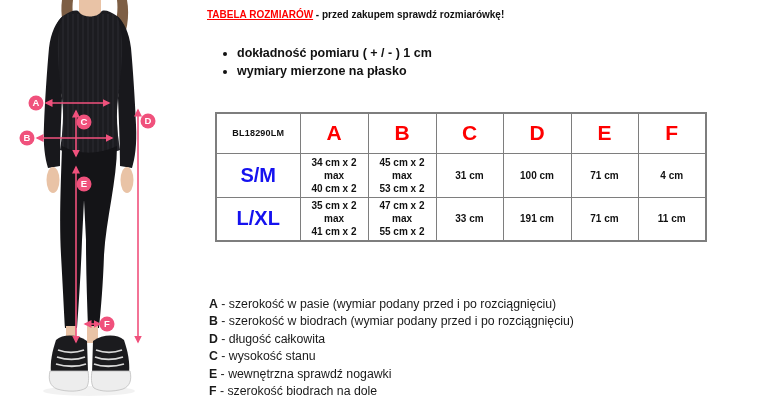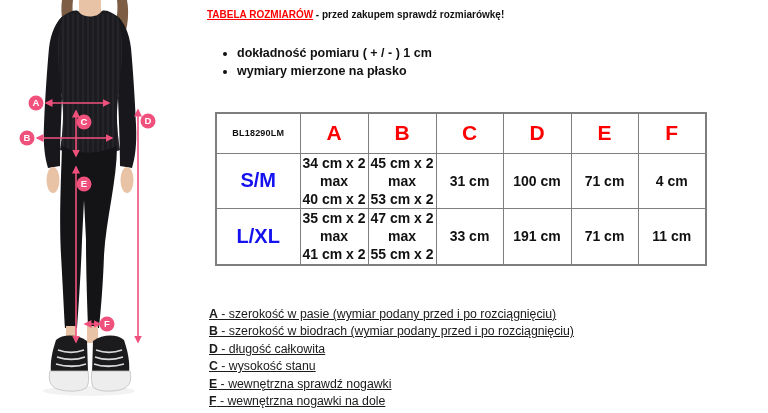--- a/index.html
+++ b/index.html
@@ -20,23 +20,23 @@
     position:absolute; left:215px; top:112px;
     border-collapse:collapse; table-layout:fixed;
     border:2px solid #7e7e7e; background:#ffffff;
   }
   table.size-table td { border:1px solid #7e7e7e; text-align:center; vertical-align:middle; padding:0; }
   tr.hdr { height:40px; }
   tr.datarow { height:44px; }
   td.code { font-size:9px; font-weight:bold; color:#111; letter-spacing:0.2px; }
   td.colhead { font-size:21px; font-weight:bold; color:#fe0000; }
   td.sizecell { font-size:20px; font-weight:bold; color:#1512ef; }
-  td.val { font-size:14px; font-weight:bold; color:#111; white-space:pre-line; line-height:1.3; }
+  td.val { font-size:10px; font-weight:bold; color:#111; white-space:pre-line; line-height:1.3; }
 
-  .legend { position:absolute; left:209px; top:306px;text-decoration:underline; }
+  .legend { position:absolute; left:209px; top:296px; }
   .legend .legend-row { font-size:12.3px; line-height:17.4px; color:#1a1a1a; white-space:nowrap; }
   .legend .k { font-weight:bold; }
 
   .ann-letter { font-family:"Liberation Sans", sans-serif; font-size:9.5px; font-weight:bold; fill:#ffffff; text-anchor:middle; }
 </style>
 </head>
 <body>
 
 <svg class="model-photo" viewBox="0 0 200 413" width="200" height="413" xmlns="http://www.w3.org/2000/svg">
   <defs>
@@ -176,14 +176,14 @@
     </tr>
   </tbody>
 </table>
 
 <div class="legend">
   <div class="legend-row"><span class="k">A</span><span> - szerokość w pasie (wymiar podany przed i po rozciągnięciu)</span></div>
   <div class="legend-row"><span class="k">B</span><span> - szerokość w biodrach (wymiar podany przed i po rozciągnięciu)</span></div>
   <div class="legend-row"><span class="k">D</span><span> - długość całkowita</span></div>
   <div class="legend-row"><span class="k">C</span><span> - wysokość stanu</span></div>
   <div class="legend-row"><span class="k">E</span><span> - wewnętrzna sprawdź nogawki</span></div>
-  <div class="legend-row"><span class="k">F</span><span> - wewnętrzna nogawki na dole</span></div>
+  <div class="legend-row"><span class="k">F</span><span> - szerokość biodrach na dole</span></div>
 </div>
 
 </body></html>

